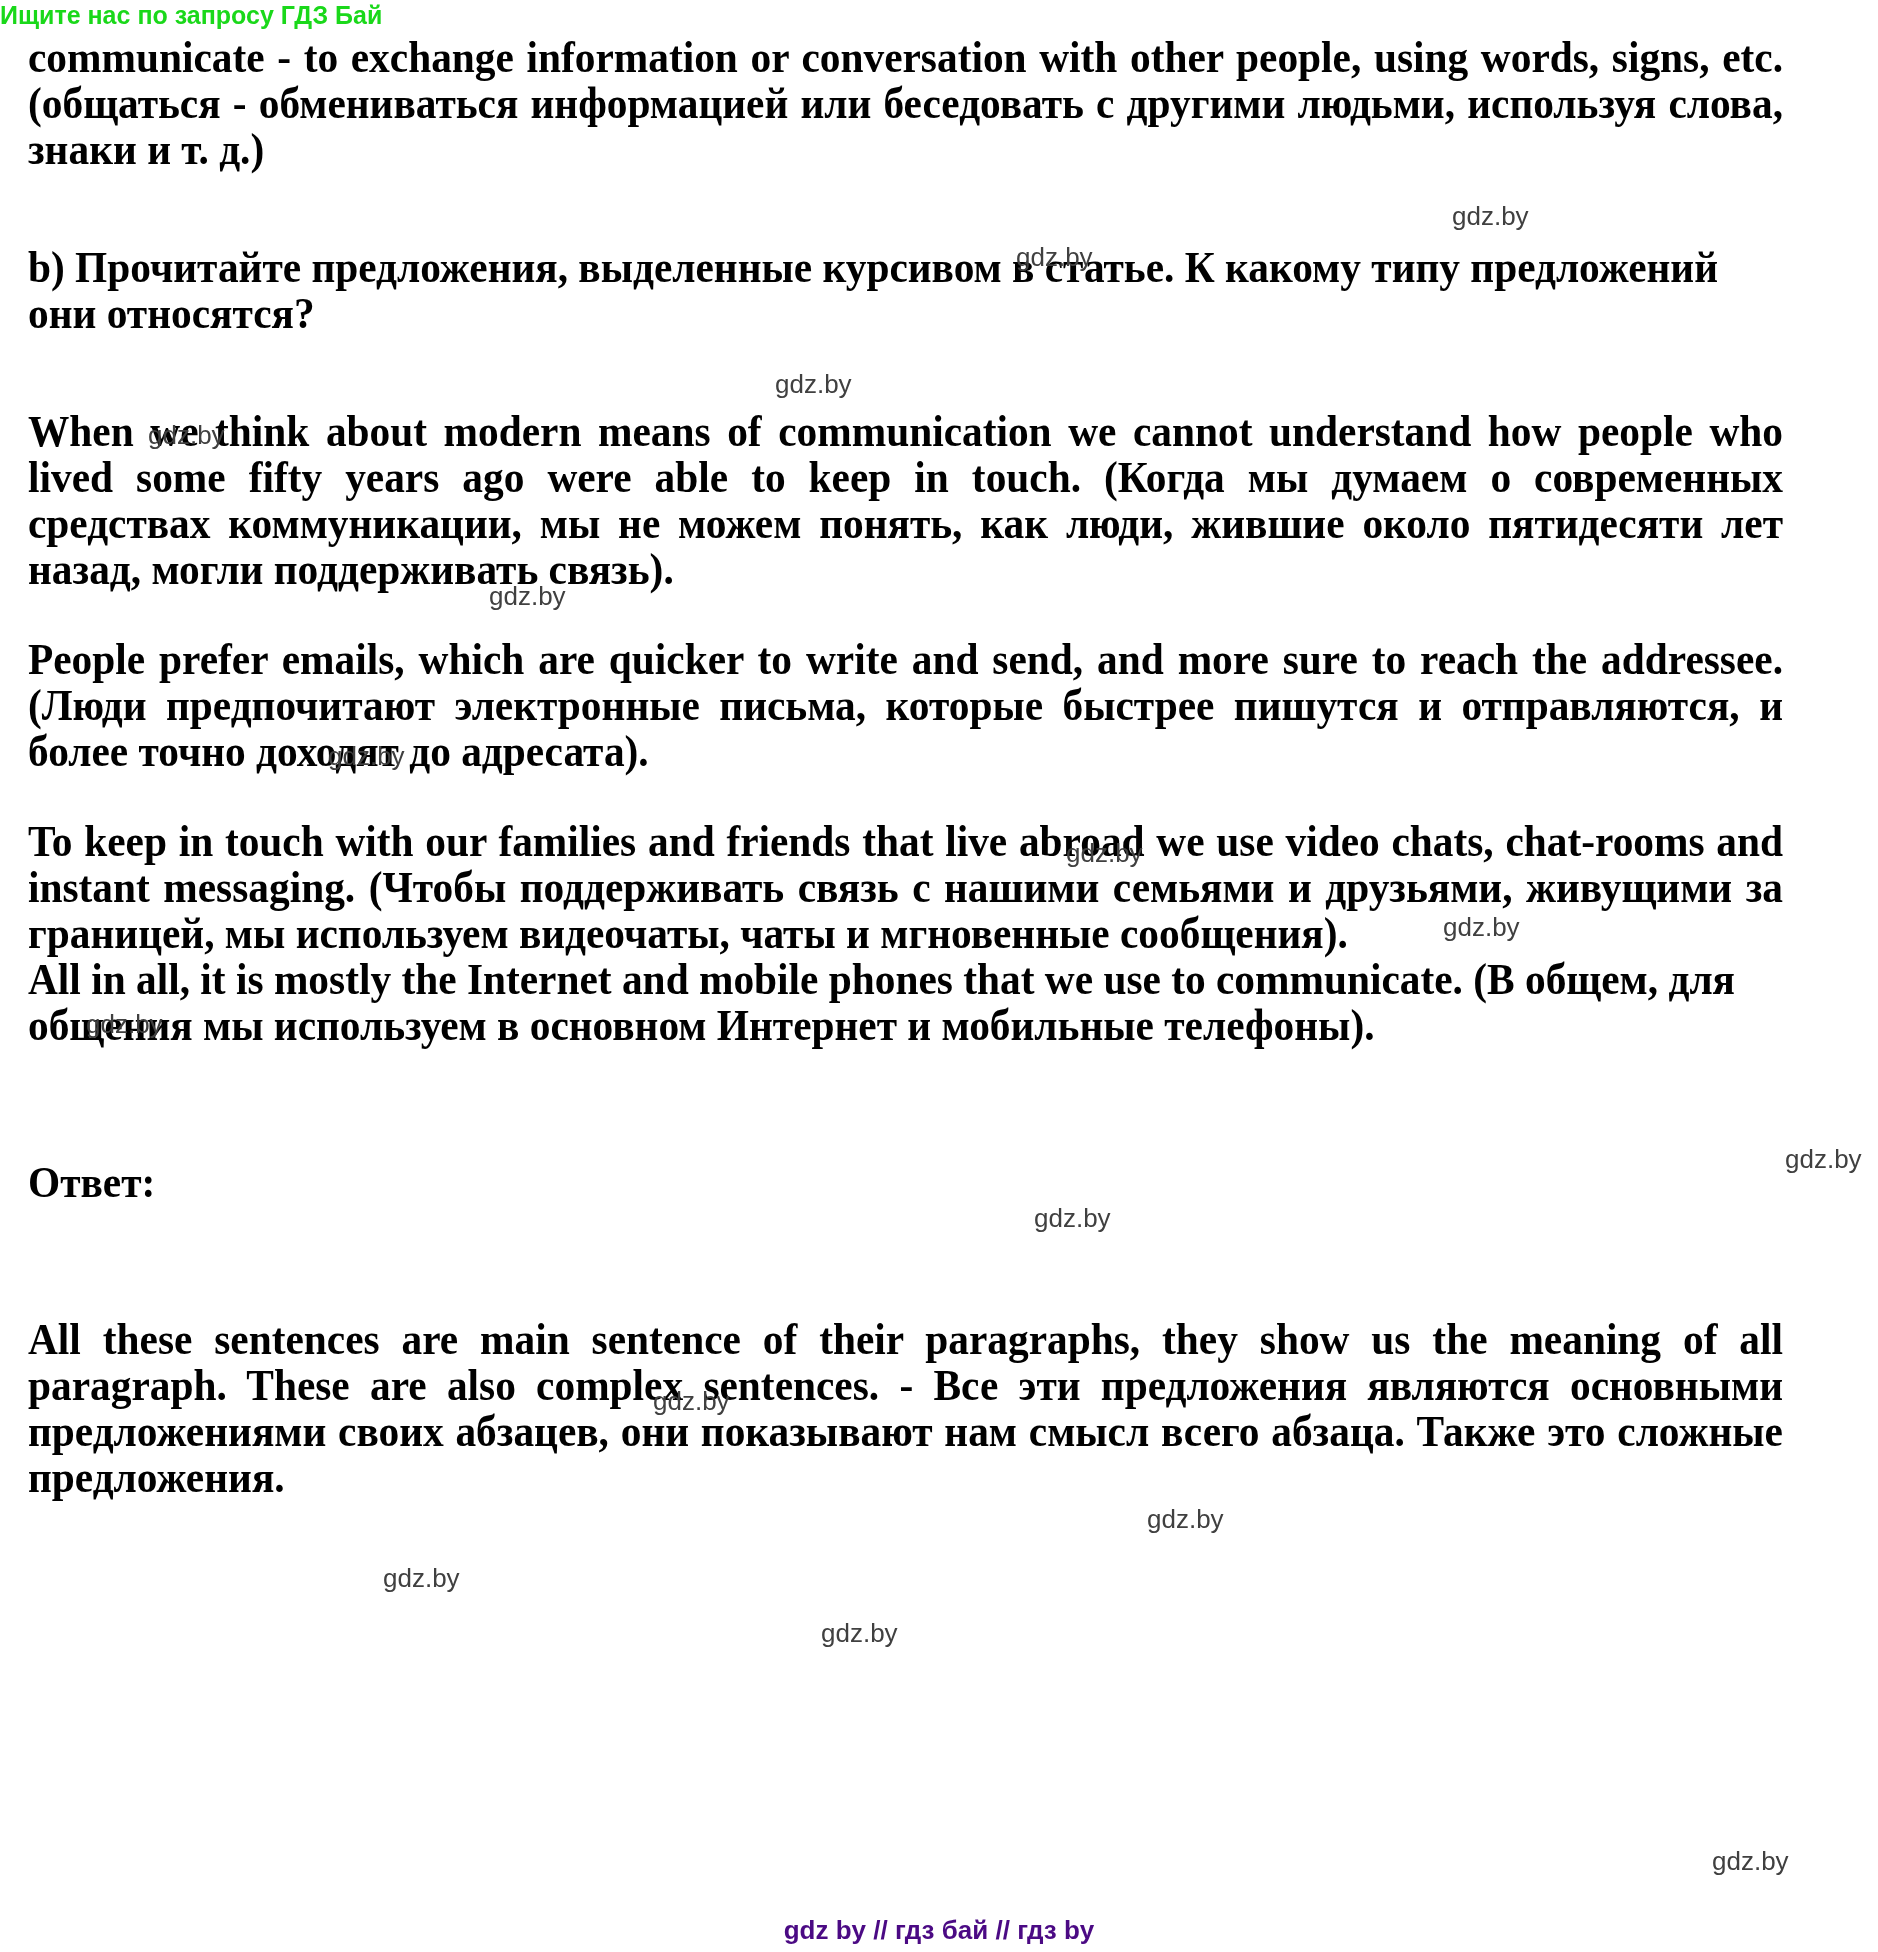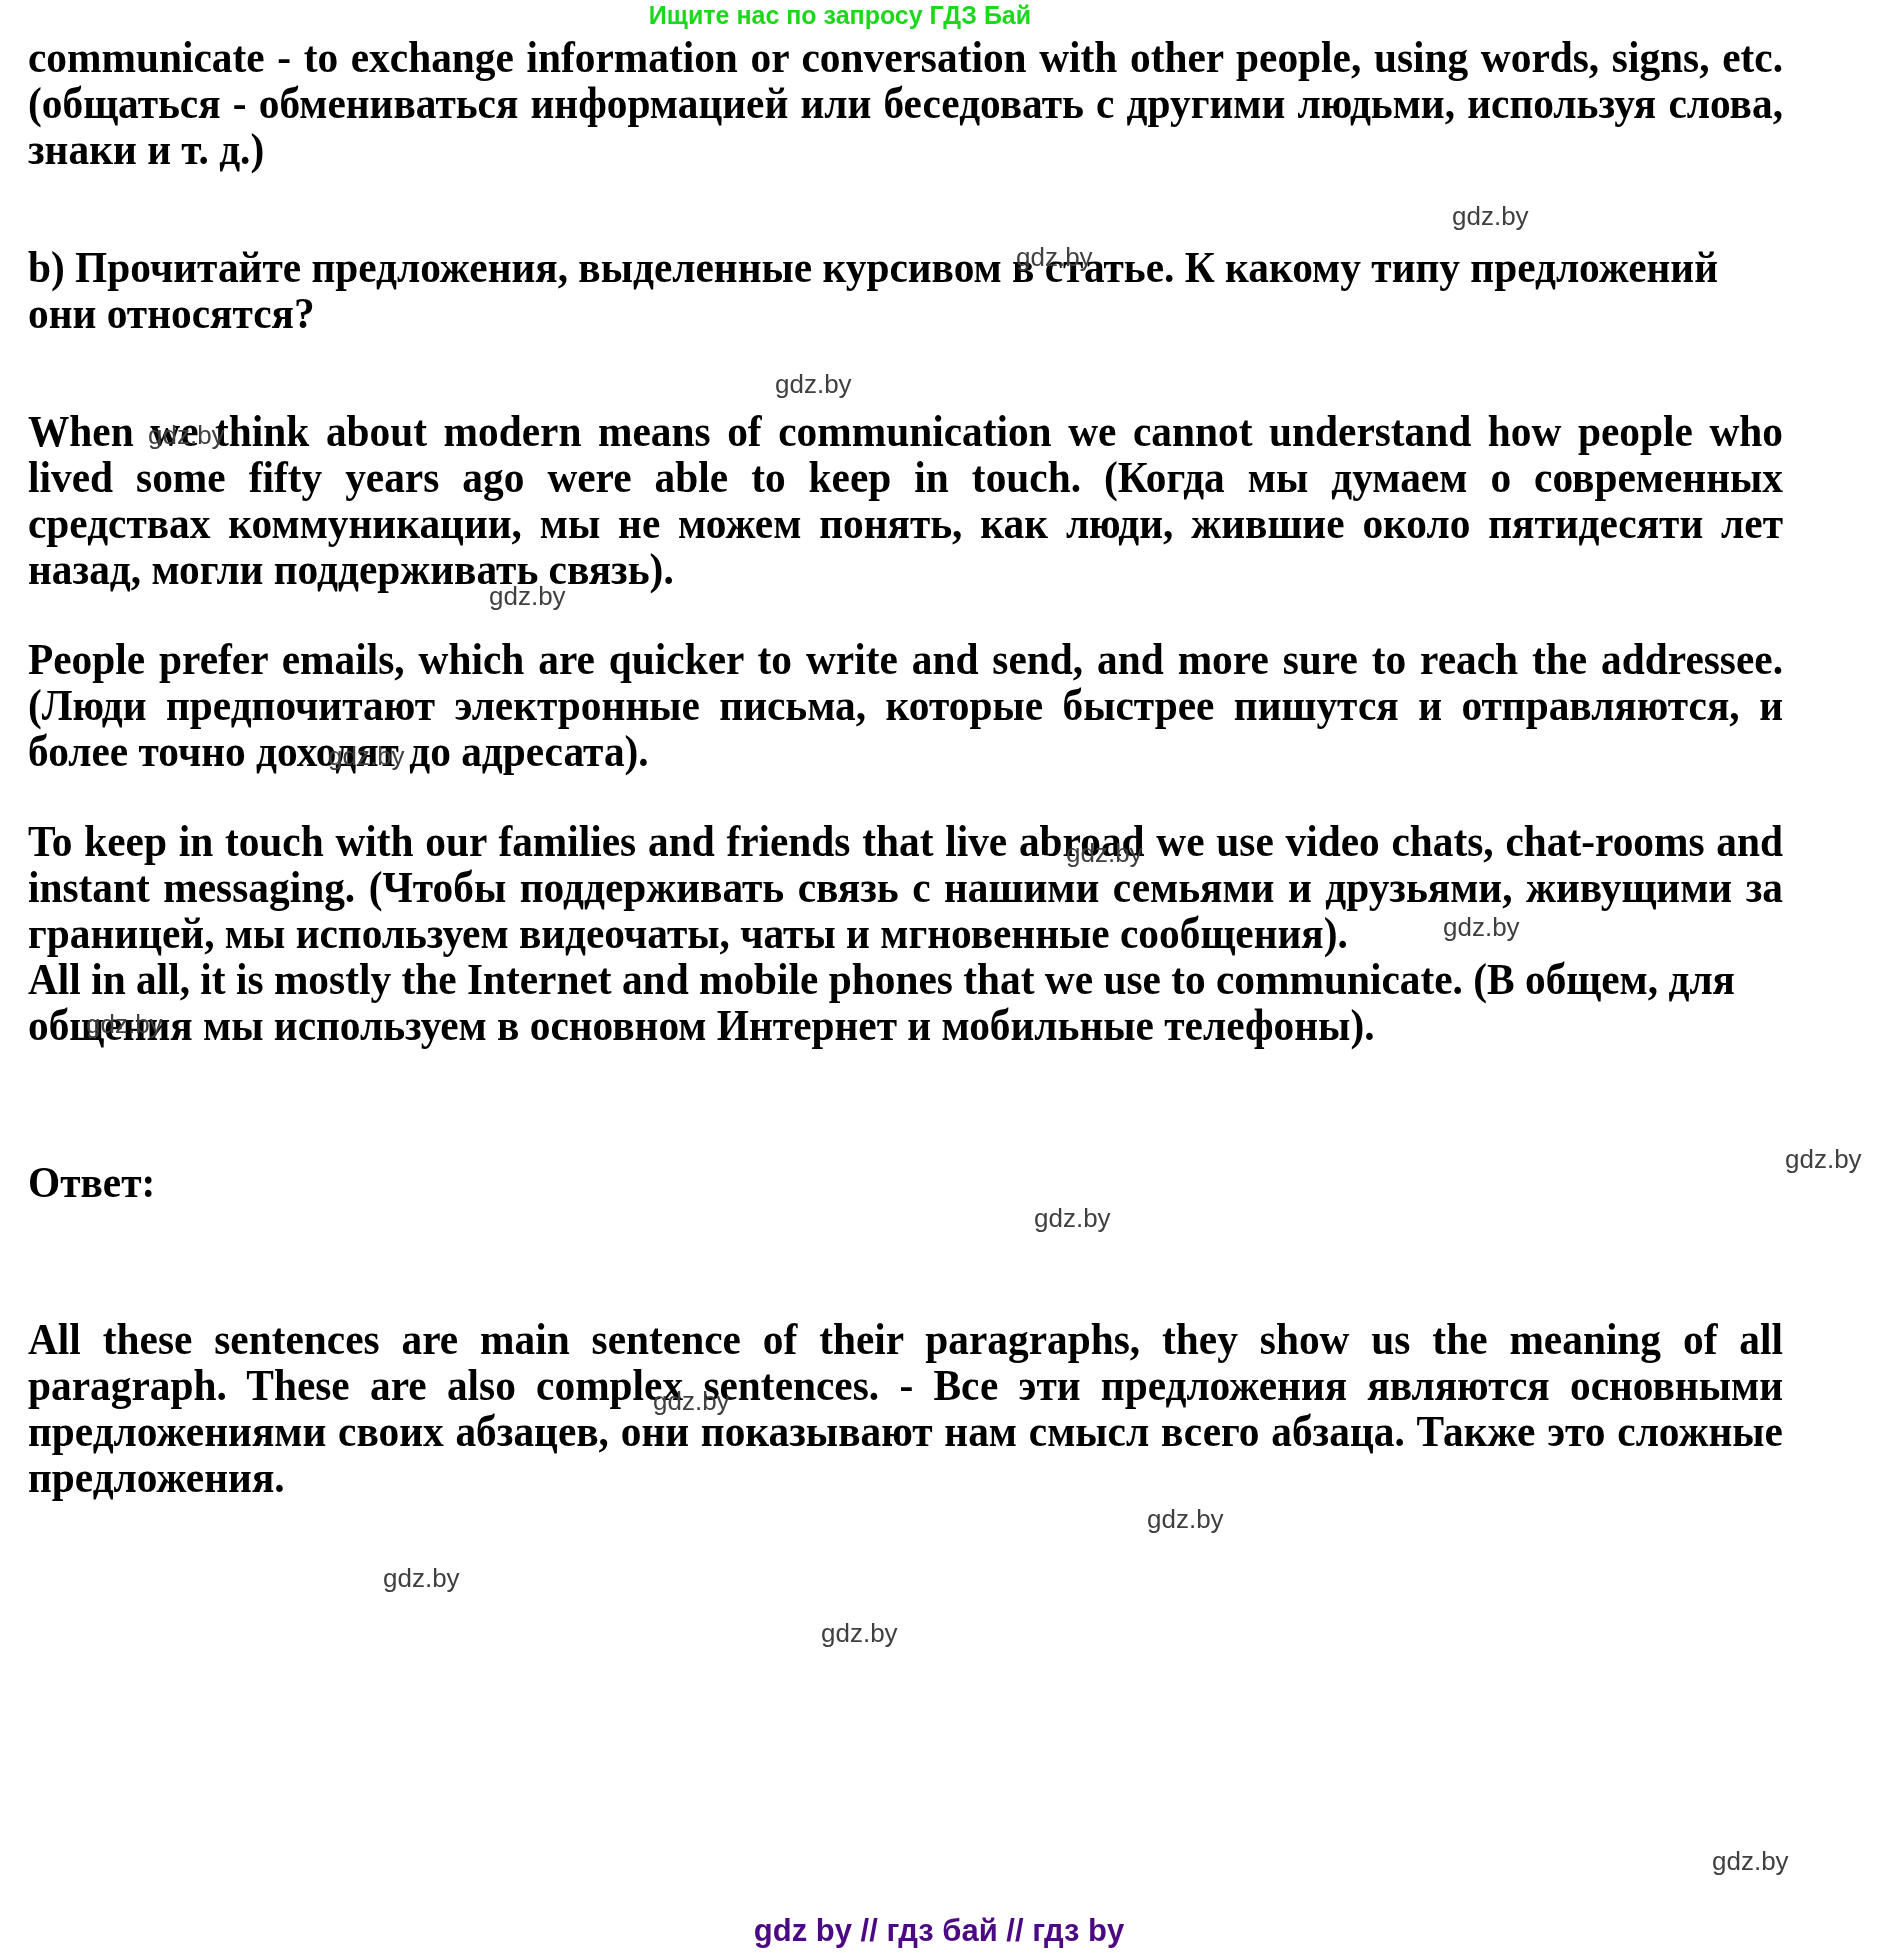--- a/index.html
+++ b/index.html
@@ -22,38 +22,37 @@
     height: 1953px;
     background: #ffffff;
   }
 
   
   .header-banner {
     position: absolute;
     top: 0px;
     left: 0;
     width: 1680px;
-    text-align: center;
     font-family: "Liberation Sans", "DejaVu Sans", sans-serif;
     font-size: 25px;
     font-weight: bold;
     color: #1ad81a;
     letter-spacing: 0px;
     line-height: 31px;
   }
 
   
   .footer-banner {
     position: absolute;
     bottom: 7.4px;
     left: 0;
     width: 1878px;
     text-align: center;
     font-family: "Liberation Sans", "DejaVu Sans", sans-serif;
-    font-size: 31px;
+    font-size: 26px;
     font-weight: bold;
     color: #4b0a84;
     line-height: 31px;
   }
 
   
   .content {
     position: absolute;
     left: 28px;
     top: 35px;

